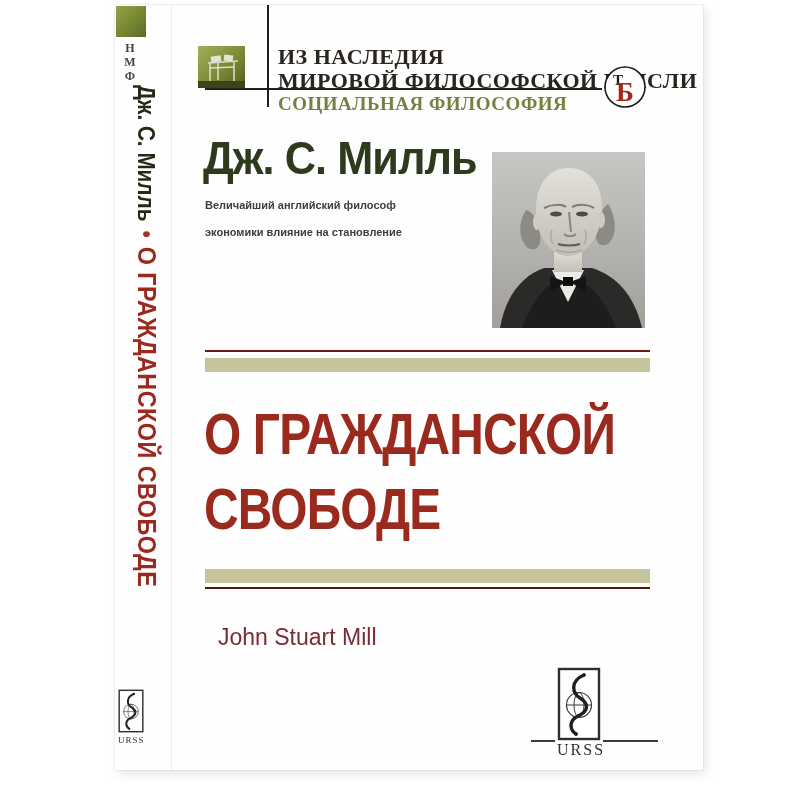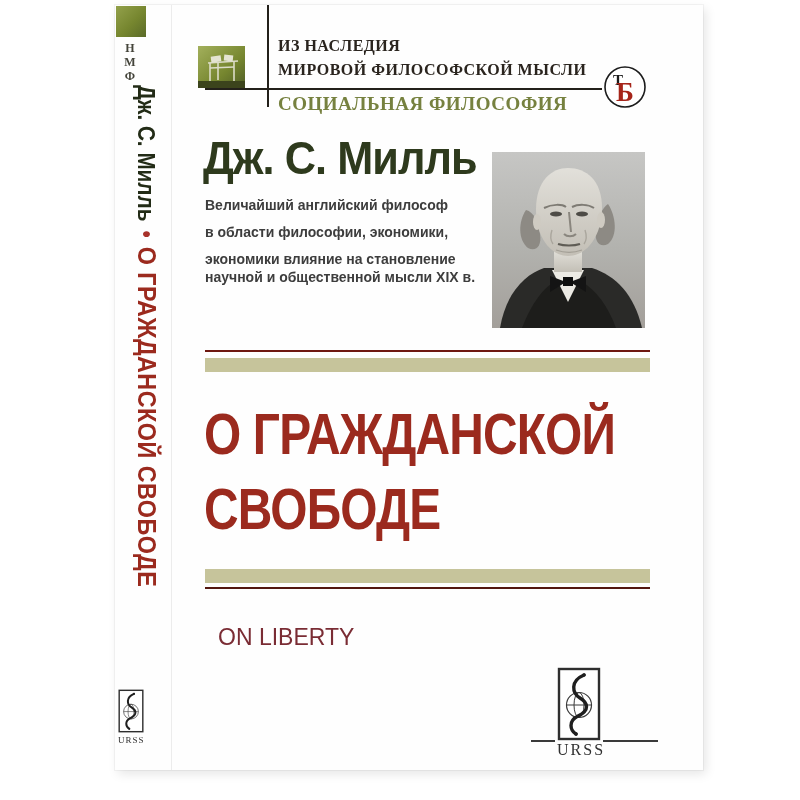--- a/index.html
+++ b/index.html
@@ -25,31 +25,31 @@
   .spine-author{font-size:23px;font-weight:bold;color:#222b16;}
   .spine-sep{font-size:23px;font-weight:bold;color:#a8322a;padding:0 10px;}
   .spine-title{font-size:26px;font-weight:bold;color:#9b2a1e;letter-spacing:0.5px;}
   .spine-urss{position:absolute;left:3px;top:683px;width:26px;text-align:center;}
   .spine-urss .urss-word{font-size:9px;letter-spacing:1px;margin-top:1px;}
   
   .banner-vline{position:absolute;left:152px;top:0;width:2px;height:102px;background:#23201a;}
   .banner-hline{position:absolute;left:90px;top:83px;width:397px;height:2px;background:#23201a;}
   .series-emblem{position:absolute;left:83px;top:41px;width:47px;height:42px;}
   .series-line{position:absolute;left:163px;font-family:"Liberation Serif",serif;
-    font-weight:bold;color:#2a241e;font-size:16px;letter-spacing:0.5px;white-space:nowrap;}
+    font-weight:bold;color:#2a241e;font-size:22px;letter-spacing:0.5px;white-space:nowrap;margin-top:7px;}
   .series-line1{top:32px;}
   .series-line2{top:56px;}
   .subseries{position:absolute;left:163px;top:88px;font-family:"Liberation Serif",serif;
     font-weight:bold;color:#76813f;font-size:19px;letter-spacing:0.5px;white-space:nowrap;}
   .tb-logo{position:absolute;left:488px;top:60px;width:44px;height:44px;}
   
   .author-name{position:absolute;left:88px;top:126px;font-size:46px;font-weight:bold;
     color:#2e3a1d;letter-spacing:-1px;transform:scaleX(0.94);transform-origin:left top;white-space:nowrap;}
   .about{position:absolute;left:90px;top:191px;width:320px;color:#3d3d3d;
-    font-size:14px;font-weight:bold;line-height:18px;}
+    font-size:11px;font-weight:bold;line-height:18px;}
   .about p{margin:0 0 9px 0;}
   
   .portrait{position:absolute;left:377px;top:147px;width:153px;height:176px;}
   
   .rule-top{position:absolute;left:90px;top:345px;width:445px;height:2px;background:#6e1811;}
   .bar-top{position:absolute;left:90px;top:353px;width:445px;height:14px;background:#c6c49b;}
   .bar-bottom{position:absolute;left:90px;top:564px;width:445px;height:14px;background:#c6c49b;}
   .rule-bottom{position:absolute;left:90px;top:582px;width:445px;height:2px;background:#531710;}
   
   .main-title{position:absolute;left:89px;top:392px;font-size:57px;line-height:75px;
@@ -136,25 +136,23 @@
       <text x="13" y="36" font-family="Liberation Serif, serif" font-weight="bold" font-size="27" fill="#a6251a">Б</text>
     </svg>
   </div>
 
   <div class="author-name">Дж. С. Милль</div>
   <div class="about">
     <p>
       <span>Величайший английский философ</span>
     </p>
     <p>
-      <span style="display:block">в области философии, экономики,</span>
     </p>
     <p>
       <span style="display:block">экономики влияние на становление</span>
-      <span style="display:block">научной и общественной мысли XIX в.</span>
     </p>
   </div>
 
   <svg class="portrait" viewBox="0 0 153 176">
     <defs>
       <linearGradient id="pbg" x1="0" y1="0" x2="0" y2="1">
         <stop offset="0" stop-color="#c6c6c4"></stop>
           <stop offset="0.55" stop-color="#b2b2ae"></stop>
           <stop offset="1" stop-color="#a39f9a"></stop>
       </linearGradient>
@@ -202,21 +200,21 @@
 
   <div class="main-title">
     <div>О ГРАЖДАНСКОЙ</div>
     <div>СВОБОДЕ</div>
   </div>
 
   <div class="bar-bottom"></div>
   <div class="rule-bottom"></div>
 
   <div class="english">
-    <div>ON LIBERTY</div>
+    <div>John Stuart Mill</div>
   </div>
 
   <div class="urss-line-left"></div>
   <div class="urss-line-right"></div>
   <div class="front-urss">
     <svg width="44" height="74">
         <use href="#urss-mark"></use>
       </svg>
     <div class="urss-word">URSS</div>
   </div>

